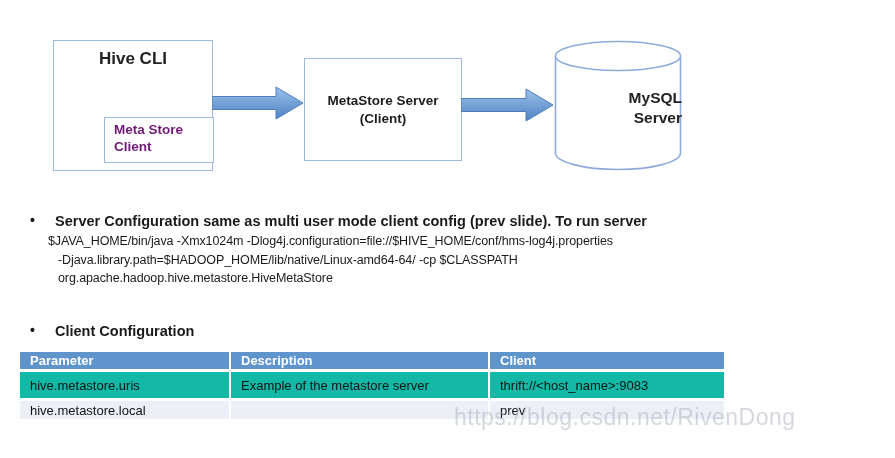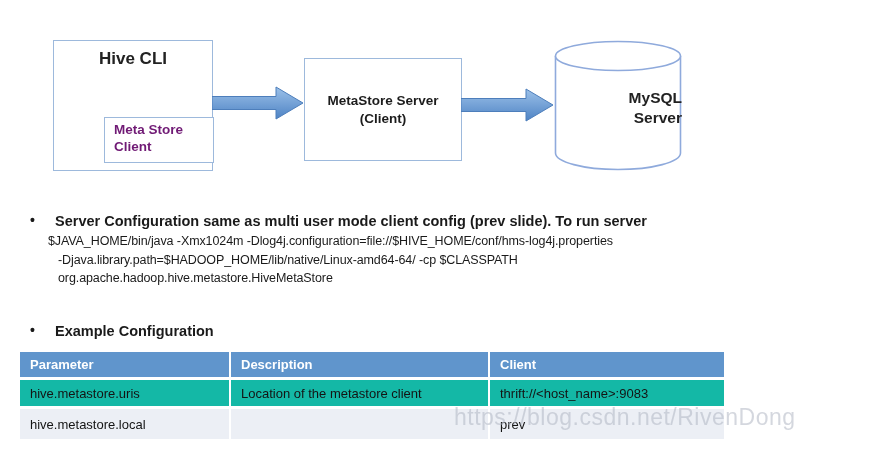--- a/index.html
+++ b/index.html
@@ -64,28 +64,28 @@
   .config-table {
     position: absolute; left: 20px; top: 352px; width: 704px;
     border-collapse: separate; border-spacing: 0;
     table-layout: fixed; font-size: 13px;
   }
   .config-table col.c1 { width: 211px; }
   .config-table col.c2 { width: 259px; }
   .config-table col.c3 { width: 234px; }
   .config-table th {
     background: #6095cc; color: #ffffff; font-weight: 700;
-    text-align: left; height: 28px; padding: 0 12px 0 10px;
+    text-align: left; height: 20px; padding: 0 12px 0 10px;
     border-bottom: 3px solid #fff;
   }
   .config-table td {
     height: 29px; padding: 0 0 0 10px; color: #141414; font-weight: 400;
   }
   .config-table .r1 td { background: #14b8a6; border-bottom: 3px solid #fff; }
-  .config-table .r2 td { background: #eceff5; height: 30px; }
+  .config-table .r2 td { background: #eceff5; height: 18px; }
   .config-table th:not(:last-child),
   .config-table td:not(:last-child) { border-right: 2px solid #fff; }
 
   .watermark {
     position: absolute; left: 454px; top: 404px;
     font-size: 23px; font-weight: 400; letter-spacing: 0.5px;
     color: rgba(176, 182, 194, 0.55);
     white-space: nowrap; pointer-events: none;
   }
 </style>
@@ -139,40 +139,40 @@
   </div>
 
   <div class="code-block">
     <div>$JAVA_HOME/bin/java -Xmx1024m -Dlog4j.configuration=file://$HIVE_HOME/conf/hms-log4j.properties</div>
     <div class="code-line-indent">-Djava.library.path=$HADOOP_HOME/lib/native/Linux-amd64-64/ -cp $CLASSPATH</div>
     <div class="code-line-indent">org.apache.hadoop.hive.metastore.HiveMetaStore</div>
   </div>
 
   <div class="bullet-line bullet-client">
     <span class="bullet-dot">•</span>
-    <span>Example Configuration</span>
+    <span>Client Configuration</span>
   </div>
 
   <table class="config-table">
     <colgroup>
         <col class="c1">
         <col class="c2">
         <col class="c3">
       </colgroup>
     <thead>
       <tr>
         <th>Parameter</th>
         <th>Description</th>
         <th>Client</th>
       </tr>
     </thead>
     <tbody>
       <tr class="r1">
         <td>hive.metastore.uris</td>
-        <td>Location of the metastore client</td>
+        <td>Example of the metastore server</td>
         <td>thrift://&lt;host_name&gt;:9083</td>
       </tr>
       <tr class="r2">
         <td>hive.metastore.local</td>
         <td></td>
         <td>prev</td>
       </tr>
     </tbody>
   </table>
 

